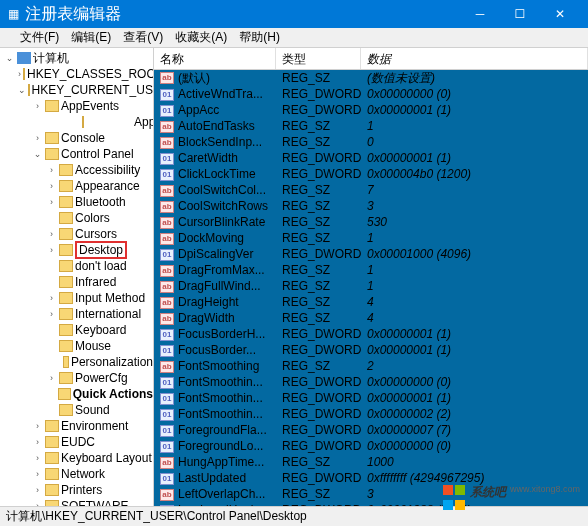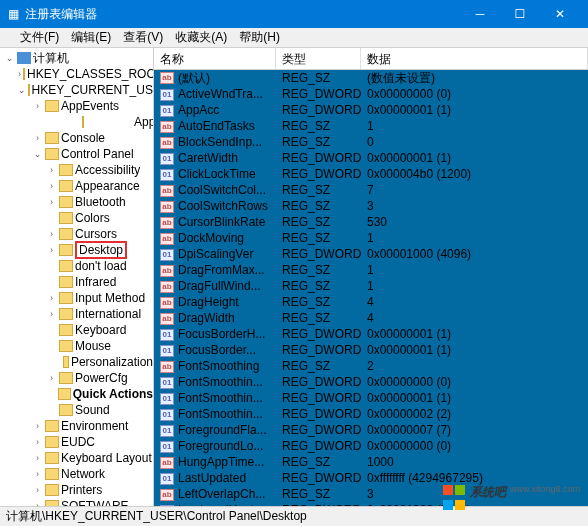--- a/index.html
+++ b/index.html
@@ -1,38 +1,38 @@
 <!DOCTYPE html>
 <html><head>
 <meta charset="utf-8">
 <style>
 * { margin: 0; padding: 0; box-sizing: border-box; font-family: 'Microsoft YaHei', 'Segoe UI', sans-serif; font-size: 12px; }
 body { width: 588px; height: 526px; background: #fff; overflow: hidden; position: relative; }
 .titlebar { height: 28px; background: #0078d7; color: #fff; display: flex; align-items: center; padding: 0 8px; }
 .titlebar .icon { margin-right: 6px; font-size: 12px; }
-.titlebar .title { flex: 1; font-size: 12px; }
+.titlebar .title { flex: 1; font-size: 16px; }
 .titlebar .wbtn { width: 40px; height: 28px; display: flex; align-items: center; justify-content: center; color: #fff; }
 .menubar { height: 20px; background: #f0f0f0; display: flex; align-items: center; padding: 0 14px; border-bottom: 1px solid #d0d0d0; }
 .menubar .mitem { padding: 2px 6px; font-size: 12px; }
 .main { display: flex; height: 458px; }
 .tree { width: 154px; border-right: 1px solid #d0d0d0; overflow: hidden; background: #fff; }
 .tree-inner { padding: 2px 0; }
 .tnode { display: flex; align-items: center; height: 16px; padding-left: 4px; white-space: nowrap; }
 .tnode .exp { width: 11px; height: 11px; display: inline-flex; align-items: center; justify-content: center; font-size: 9px; color: #555; margin-right: 2px; }
 .tnode .ficon { width: 14px; height: 12px; display: inline-block; margin-right: 2px; }
 .ficon.computer { background: #4a90d9; }
 .ficon.folder { background: #f8d775; border: 1px solid #d4a942; }
 .tnode .label { font-size: 12px; }
 .tnode.highlight .label { border: 2px solid #e03030; padding: 0 2px; }
 .list { flex: 1; overflow: hidden; background: #0369a1; }
 .lhead { height: 22px; display: flex; border-bottom: 1px solid #d0d0d0; background: #fff; }
 .lhead .col { padding: 3px 6px; border-right: 1px solid #e0e0e0; font-size: 12px; }
 .col.c1 { width: 122px; }
 .col.c2 { width: 85px; }
-.col.c3 { flex: 1; }
+.col.c3 { flex: 1; font-style: italic; }
 .lbody { overflow-y: auto; height: 436px; }
 .lrow { display: flex; height: 16px; align-items: center; }
 .lrow .cell { padding: 0 6px; font-size: 12px; white-space: nowrap; overflow: hidden; }
 .lrow .ricon { width: 14px; height: 12px; display: inline-block; margin-right: 4px; vertical-align: middle; border: 1px solid; font-size: 8px; text-align: center; line-height: 10px; font-weight: bold; }
 .ricon.sz { background: #fde8e8; border-color: #d08080; color: #c05050; }
 .ricon.dw { background: #e8f0fd; border-color: #8090d0; color: #5060c0; }
 .statusbar { height: 20px; border-top: 1px solid #d0d0d0; background: #f0f0f0; padding: 2px 6px; font-size: 12px; display: flex; align-items: center; }
 .watermark { position: absolute; right: 8px; bottom: 12px; font-size: 16px; font-weight: bold; font-style: italic; color: #333; display: flex; align-items: flex-start; }
 .watermark .winlogo { display: inline-flex; margin-right: 4px; }
 .watermark .wq { width: 10px; height: 10px; margin: 1px; }

